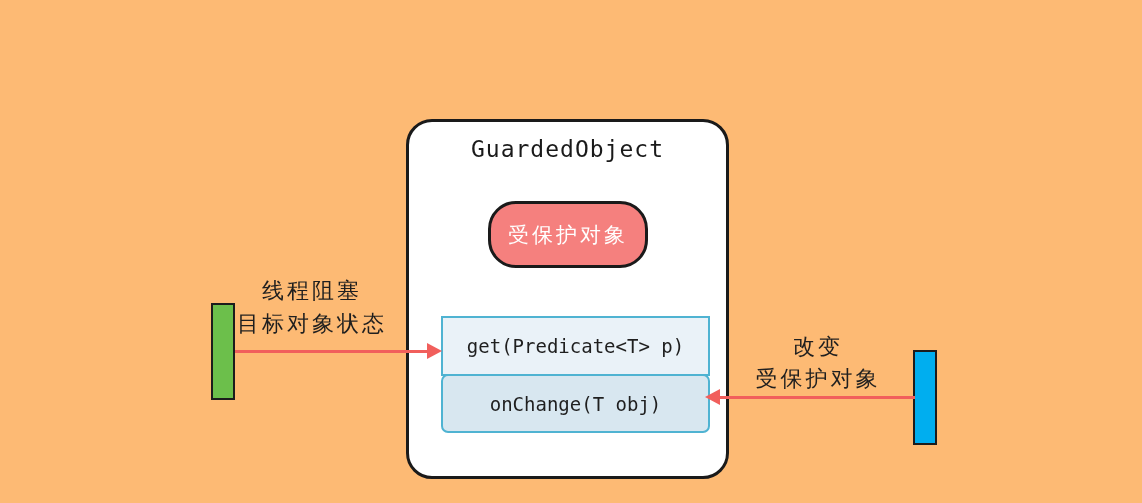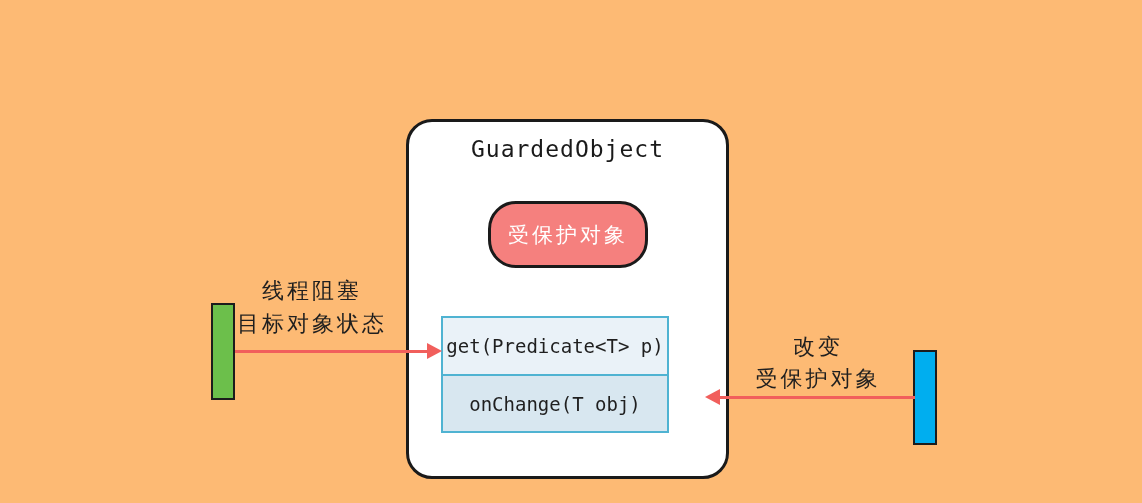--- a/index.html
+++ b/index.html
@@ -57,39 +57,40 @@
   .protected-box span {
     color: var(--protected-box-text, #ffffff);
     font-size: 21px;
     letter-spacing: 3px;
     font-weight: 500;
   }
   
   .method-box {
     position: absolute;
     left: 441px;
-    width: 228px;
+    width: 269px;
     box-sizing: border-box;
     border: 2px solid var(--method-border, #4FB3D2);
     display: flex;
     align-items: center;
     justify-content: center;
     font-family: "DejaVu Sans Mono", monospace;
     font-size: 19px;
     color: #1f1f1f;
   }
   .method-get {
     top: 316px;
     height: 60px;
     background: var(--get-fill, #EAF2F8);
   }
   .method-onchange {
     top: 374px;
     height: 59px;
     background: var(--onchange-fill, #D8E7F0);
+    border-radius: 7px;
   }
   
   .bar {
     position: absolute;
     width: 24px;
     box-sizing: border-box;
     border: 2px solid #1c1c1c;
   }
   .bar-green {
     left: 211px;

